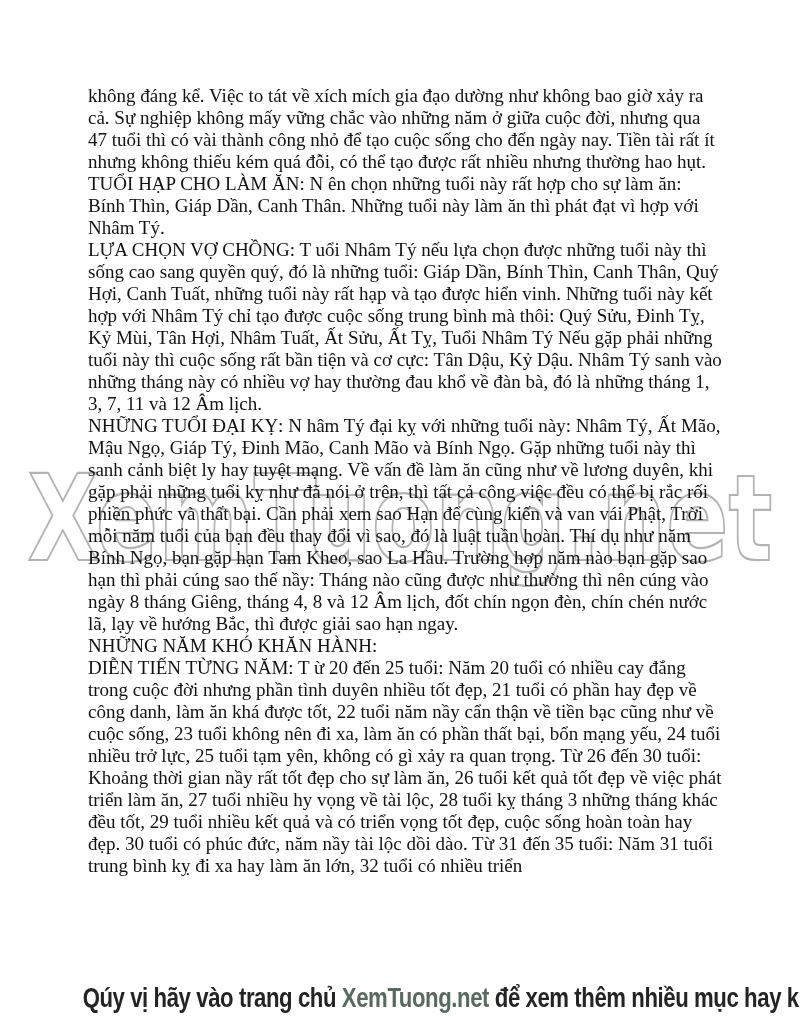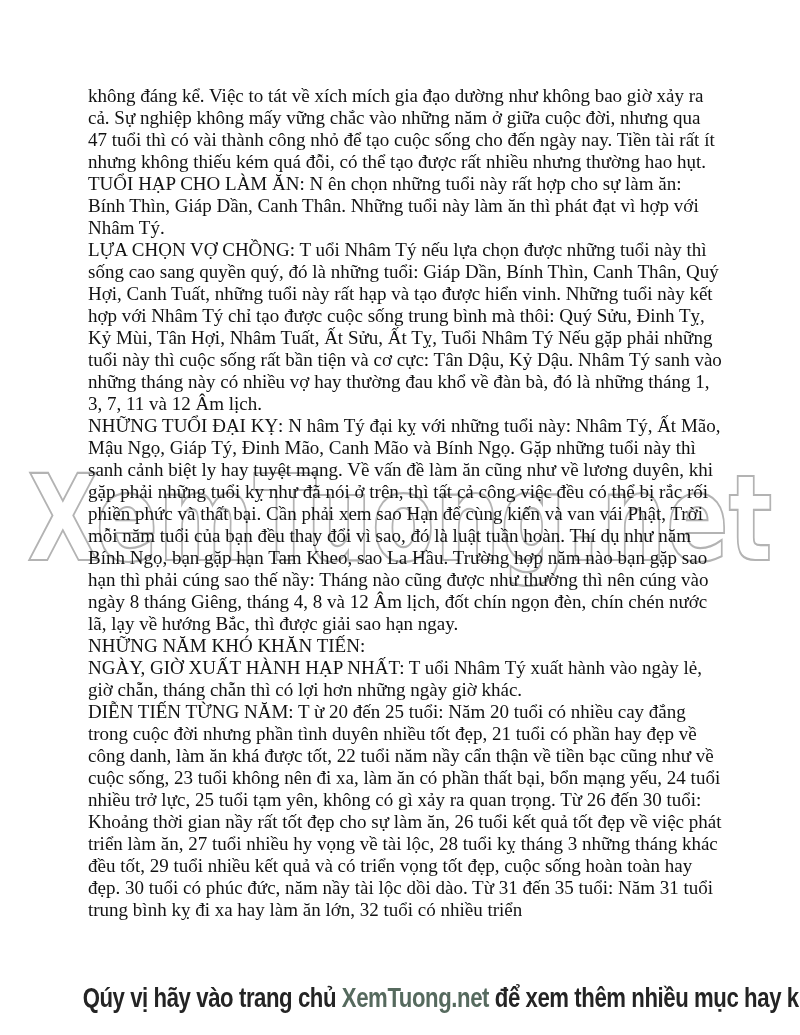--- a/index.html
+++ b/index.html
@@ -63,22 +63,21 @@
 
   <svg class="watermark-svg" width="800" height="180" viewBox="0 0 800 180" xmlns="http://www.w3.org/2000/svg">
     <text x="400" y="122" text-anchor="middle" font-family="DejaVu Sans, sans-serif" font-weight="bold" font-size="120" fill="none" stroke="#ababab" stroke-width="2.2" opacity="0.9" textLength="745" lengthAdjust="spacingAndGlyphs">XemTuong.net</text>
   </svg>
 
   <div class="content">
     <p><span class="lead"></span><span>không đáng kể. Việc to tát về xích mích gia đạo dường như không bao giờ xảy ra cả. Sự nghiệp không mấy vững chắc vào những năm ở giữa cuộc đời, nhưng qua 47 tuổi thì có vài thành công nhỏ để tạo cuộc sống cho đến ngày nay. Tiền tài rất ít nhưng không thiếu kém quá đỗi, có thể tạo được rất nhiều nhưng thường hao hụt.</span></p>
     <p><span class="lead">TUỔI HẠP CHO LÀM ĂN:</span><span> N ên chọn những tuổi này rất hợp cho sự làm ăn: Bính Thìn, Giáp Dần, Canh Thân. Những tuổi này làm ăn thì phát đạt vì hợp với Nhâm Tý.</span></p>
     <p><span class="lead">LỰA CHỌN VỢ CHỒNG:</span><span> T uổi Nhâm Tý nếu lựa chọn được những tuổi này thì sống cao sang quyền quý, đó là những tuổi: Giáp Dần, Bính Thìn, Canh Thân, Quý Hợi, Canh Tuất, những tuổi này rất hạp và tạo được hiển vinh. Những tuổi này kết hợp với Nhâm Tý chỉ tạo được cuộc sống trung bình mà thôi: Quý Sửu, Đinh Tỵ, Kỷ Mùi, Tân Hợi, Nhâm Tuất, Ất Sửu, Ất Tỵ, Tuổi Nhâm Tý Nếu gặp phải những tuổi này thì cuộc sống rất bần tiện và cơ cực: Tân Dậu, Kỷ Dậu. Nhâm Tý sanh vào những tháng này có nhiều vợ hay thường đau khổ về đàn bà, đó là những tháng 1, 3, 7, 11 và 12 Âm lịch.</span></p>
     <p><span class="lead">NHỮNG TUỔI ĐẠI KỴ:</span><span> N hâm Tý đại kỵ với những tuổi này: Nhâm Tý, Ất Mão, Mậu Ngọ, Giáp Tý, Đinh Mão, Canh Mão và Bính Ngọ. Gặp những tuổi này thì sanh cảnh biệt ly hay tuyệt mạng. Về vấn đề làm ăn cũng như về lương duyên, khi gặp phải những tuổi kỵ như đã nói ở trên, thì tất cả công việc đều có thể bị rắc rối phiền phức và thất bại. Cần phải xem sao Hạn để cùng kiến và van vái Phật, Trời mỗi năm tuổi của bạn đều thay đổi vì sao, đó là luật tuần hoàn. Thí dụ như năm Bính Ngọ, bạn gặp hạn Tam Kheo, sao La Hầu. Trường hợp năm nào bạn gặp sao hạn thì phải cúng sao thế nầy: Tháng nào cũng được như thường thì nên cúng vào ngày 8 tháng Giêng, tháng 4, 8 và 12 Âm lịch, đốt chín ngọn đèn, chín chén nước lã, lạy về hướng Bắc, thì được giải sao hạn ngay.</span></p>
-    <p><span class="lead">NHỮNG NĂM KHÓ KHĂN TIẾN:</span><span></span></p>
-    <p><span class="lead">NGÀY, GIỜ XUẤT HÀNH HẠP NHẤT:</span><span> T uổi Nhâm Tý xuất hành vào ngày lẻ, giờ chẵn, tháng chẵn thì có lợi hơn những ngày giờ khác.</span></p>
+    <p><span class="lead">NHỮNG NĂM KHÓ KHĂN HÀNH:</span><span></span></p>
     <p><span class="lead">DIỄN TIẾN TỪNG NĂM:</span><span> T ừ 20 đến 25 tuổi: Năm 20 tuổi có nhiều cay đắng trong cuộc đời nhưng phần tình duyên nhiều tốt đẹp, 21 tuổi có phần hay đẹp về công danh, làm ăn khá được tốt, 22 tuổi năm nầy cẩn thận về tiền bạc cũng như về cuộc sống, 23 tuổi không nên đi xa, làm ăn có phần thất bại, bổn mạng yếu, 24 tuổi nhiều trở lực, 25 tuổi tạm yên, không có gì xảy ra quan trọng. Từ 26 đến 30 tuổi: Khoảng thời gian nầy rất tốt đẹp cho sự làm ăn, 26 tuổi kết quả tốt đẹp về việc phát triển làm ăn, 27 tuổi nhiều hy vọng về tài lộc, 28 tuổi kỵ tháng 3 những tháng khác đều tốt, 29 tuổi nhiều kết quả và có triển vọng tốt đẹp, cuộc sống hoàn toàn hay đẹp. 30 tuổi có phúc đức, năm nầy tài lộc dồi dào. Từ 31 đến 35 tuổi: Năm 31 tuổi trung bình kỵ đi xa hay làm ăn lớn, 32 tuổi có nhiều triển</span></p>
   </div>
 
   <div class="footer">
     <span class="footer-inner"><span>Qúy vị hãy vào trang chủ </span><a>XemTuong.net</a><span> để xem thêm nhiều mục hay khác</span></span>
   </div>
 
 </div>
 
 </body></html>

